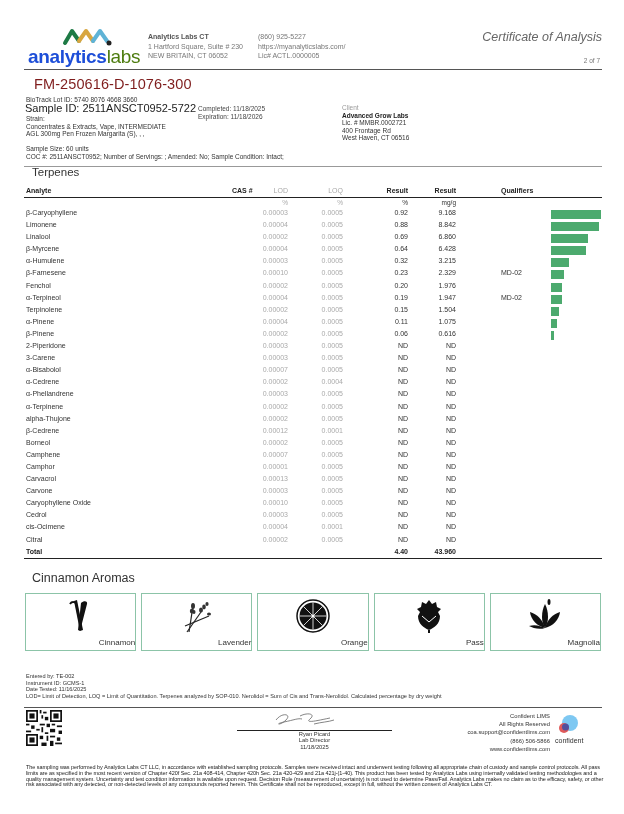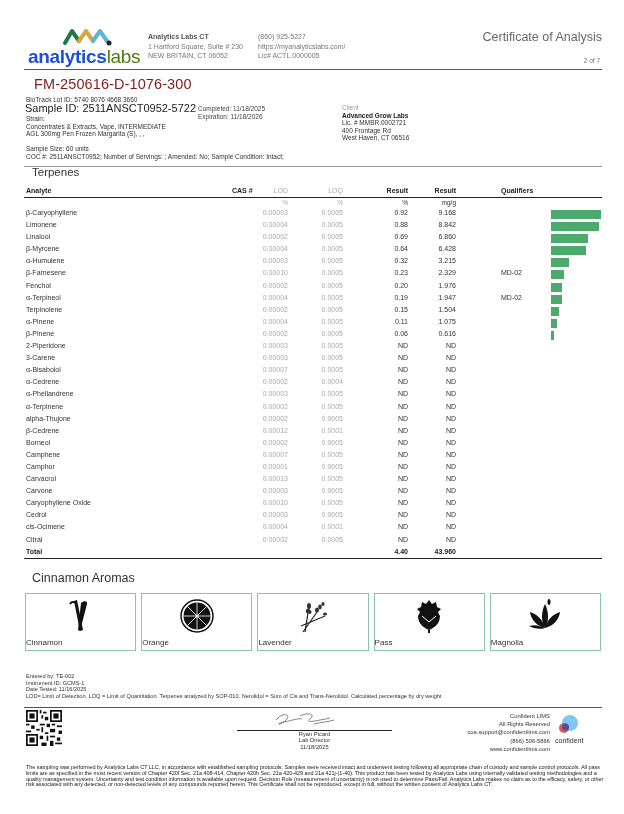--- a/index.html
+++ b/index.html
@@ -8,21 +8,21 @@
 
   .header { position: absolute; left: 24px; top: 26px; width: 578px; height: 44px; border-bottom: 1px solid #555; }
   .logo { position: absolute; left: 4px; top: 0; width: 110px; height: 42px; }
   .logo-mark { position: absolute; left: 34px; top: 0; }
   .logo-text { position: absolute; left: 0; top: 20px; font-size: 19px; letter-spacing: -0.3px; }
   .logo-text .a { color: #1d4ed8; font-weight: bold; }
   .logo-text .b { color: #4d7c0f; font-weight: normal; }
   .lab-info { position: absolute; left: 124px; top: 6px; font-size: 7px; line-height: 9.5px; color: #777; }
   .lab-info .name { color: #555; font-weight: bold; }
   .lab-contact { position: absolute; left: 234px; top: 6px; font-size: 7px; line-height: 9.5px; color: #777; }
-  .coa-title { position: absolute; right: 0; top: 4px; font-size: 12.5px; color: #666; }
+  .coa-title { position: absolute; right: 0; top: 4px; font-size: 12.5px; color: #666; font-style: italic; }
   .page-num { position: absolute; right: 2px; top: 31px; font-size: 6.5px; color: #777; }
 
   .batch { position: absolute; left: 34px; top: 76px; font-size: 14.5px; font-weight: normal; color: #7f1d1d; letter-spacing: 0.1px; }
   .biotrack { position: absolute; left: 26px; top: 96px; font-size: 6.5px; color: #333; }
   .sample-id { position: absolute; left: 25px; top: 102px; font-size: 11px; font-weight: normal; color: #222; }
   .dates { position: absolute; left: 198px; top: 105px; font-size: 6.5px; line-height: 8px; color: #444; }
   .strain { position: absolute; left: 26px; top: 115px; font-size: 6.5px; line-height: 7.5px; color: #333; }
   .client { position: absolute; left: 342px; top: 104px; font-size: 6.5px; line-height: 7.6px; color: #333; }
   .client .lbl { color: #999; }
   .client .nm { font-weight: bold; color: #222; }
@@ -48,21 +48,21 @@
   .thead .c-lod, .thead .c-loq { color: #aaa; font-weight: normal; }
   .units .c-r1, .units .c-r2 { color: #333; }
   .bar { position: absolute; left: 527px; top: 2px; height: 9px; background: #4caa6e; }
   .total { position: relative; height: 12px; font-size: 7px; font-weight: bold; border-bottom: 1.5px solid #222; }
   .total span { position: absolute; top: 1px; }
 
   .aroma-title { top: 571px; font-size: 12.5px; }
   .aromas { position: absolute; left: 25px; top: 593px; width: 576px; height: 58px; display: flex; gap: 5px; }
   .aroma { flex: 1; border: 1.5px solid #8cc4a8; position: relative; }
   .aroma svg { position: absolute; left: 50%; top: 4px; transform: translateX(-50%); }
-  .aroma .lbl { position: absolute; left: 0; right: 0; bottom: 3px; text-align: left; font-size: 8px; color: #333; }
+  .aroma .lbl { position: absolute; left: 0; right: 0; bottom: 3px; text-align: right; font-size: 8px; color: #333; }
 
   .notes { position: absolute; left: 26px; top: 673px; width: 576px; font-size: 5.6px; line-height: 6.6px; color: #333; }
   .sep2 { position: absolute; left: 24px; top: 707px; width: 578px; border-top: 1px solid #555; }
 
   .qr { position: absolute; left: 26px; top: 710px; width: 36px; height: 36px; }
   .sig-line { position: absolute; left: 237px; top: 730px; width: 155px; border-top: 1px solid #222; }
   .sig { position: absolute; left: 270px; top: 710px; }
   .signer { position: absolute; left: 237px; top: 731px; width: 155px; text-align: center; font-size: 5.8px; line-height: 6.4px; color: #333; }
   .lims { position: absolute; right: 74px; top: 712px; text-align: right; font-size: 5.8px; line-height: 8.2px; color: #333; }
   .conf-logo { position: absolute; left: 556px; top: 714px; }
@@ -386,53 +386,53 @@
 
 <div class="section-title aroma-title">Cinnamon Aromas</div>
 <div class="aromas">
   <div class="aroma">
     <svg width="30" height="36" viewBox="0 0 30 36">
       <path d="M8 3 L11 2 L17 32 L14 33 Z" fill="#111"></path>
       <path d="M15 5 C18 2 22 3 21 6 L14 33 L12 32 Z" fill="#111"></path>
       <path d="M4 6 C6 3 10 4 10 6" fill="none" stroke="#111" stroke-width="2"></path>
     </svg>
     <div class="lbl">Cinnamon</div>
-  </div>
-  <div class="aroma">
-    <svg width="36" height="36" viewBox="0 0 36 36">
-      <circle cx="18" cy="18" r="16" fill="#fff" stroke="#111" stroke-width="1.5"></circle>
-      <circle cx="18" cy="18" r="13.5" fill="#111"></circle>
-      <g stroke="#fff" stroke-width="0.8">
-        <line x1="18" y1="4.5" x2="18" y2="31.5"></line>
-        <line x1="4.5" y1="18" x2="31.5" y2="18"></line>
-        <line x1="8.5" y1="8.5" x2="27.5" y2="27.5"></line>
-        <line x1="27.5" y1="8.5" x2="8.5" y2="27.5"></line>
-      </g>
-      <circle cx="18" cy="18" r="1.5" fill="#fff"></circle>
-    </svg>
-    <div class="lbl">Orange</div>
   </div>
   <div class="aroma">
     <svg width="36" height="36" viewBox="0 0 36 36">
       <g stroke="#222" stroke-width="1.2" fill="none">
         <path d="M8 34 L22 14"></path>
           <path d="M10 34 L14 8"></path>
           <path d="M6 28 L30 18"></path>
       </g>
       <g fill="#333">
         <ellipse cx="14" cy="8" rx="2" ry="3"></ellipse>
           <ellipse cx="13" cy="13" rx="2.2" ry="2.5"></ellipse>
           <ellipse cx="15" cy="14" rx="1.5" ry="2"></ellipse>
         <ellipse cx="22" cy="12" rx="2" ry="2.5"></ellipse>
           <ellipse cx="25" cy="9" rx="1.8" ry="2.4"></ellipse>
           <ellipse cx="28" cy="6" rx="1.6" ry="2"></ellipse>
         <ellipse cx="30" cy="16" rx="2" ry="1.6"></ellipse>
       </g>
     </svg>
     <div class="lbl">Lavender</div>
+  </div>
+  <div class="aroma">
+    <svg width="36" height="36" viewBox="0 0 36 36">
+      <circle cx="18" cy="18" r="16" fill="#fff" stroke="#111" stroke-width="1.5"></circle>
+      <circle cx="18" cy="18" r="13.5" fill="#111"></circle>
+      <g stroke="#fff" stroke-width="0.8">
+        <line x1="18" y1="4.5" x2="18" y2="31.5"></line>
+        <line x1="4.5" y1="18" x2="31.5" y2="18"></line>
+        <line x1="8.5" y1="8.5" x2="27.5" y2="27.5"></line>
+        <line x1="27.5" y1="8.5" x2="8.5" y2="27.5"></line>
+      </g>
+      <circle cx="18" cy="18" r="1.5" fill="#fff"></circle>
+    </svg>
+    <div class="lbl">Orange</div>
   </div>
   <div class="aroma">
     <svg width="30" height="36" viewBox="0 0 30 36">
       <path d="M15 2 L18 6 L22 4 L23 9 L27 11 L24 14 L26 18 C26 26 20 30 15 32 C10 30 4 26 4 18 L6 14 L3 11 L7 9 L8 4 L12 6 Z" fill="#111"></path>
       <path d="M8 18 L15 24 L22 18" fill="none" stroke="#fff" stroke-width="1"></path>
       <path d="M15 32 L15 35" stroke="#111" stroke-width="2"></path>
     </svg>
     <div class="lbl">Pass</div>
   </div>
   <div class="aroma">

